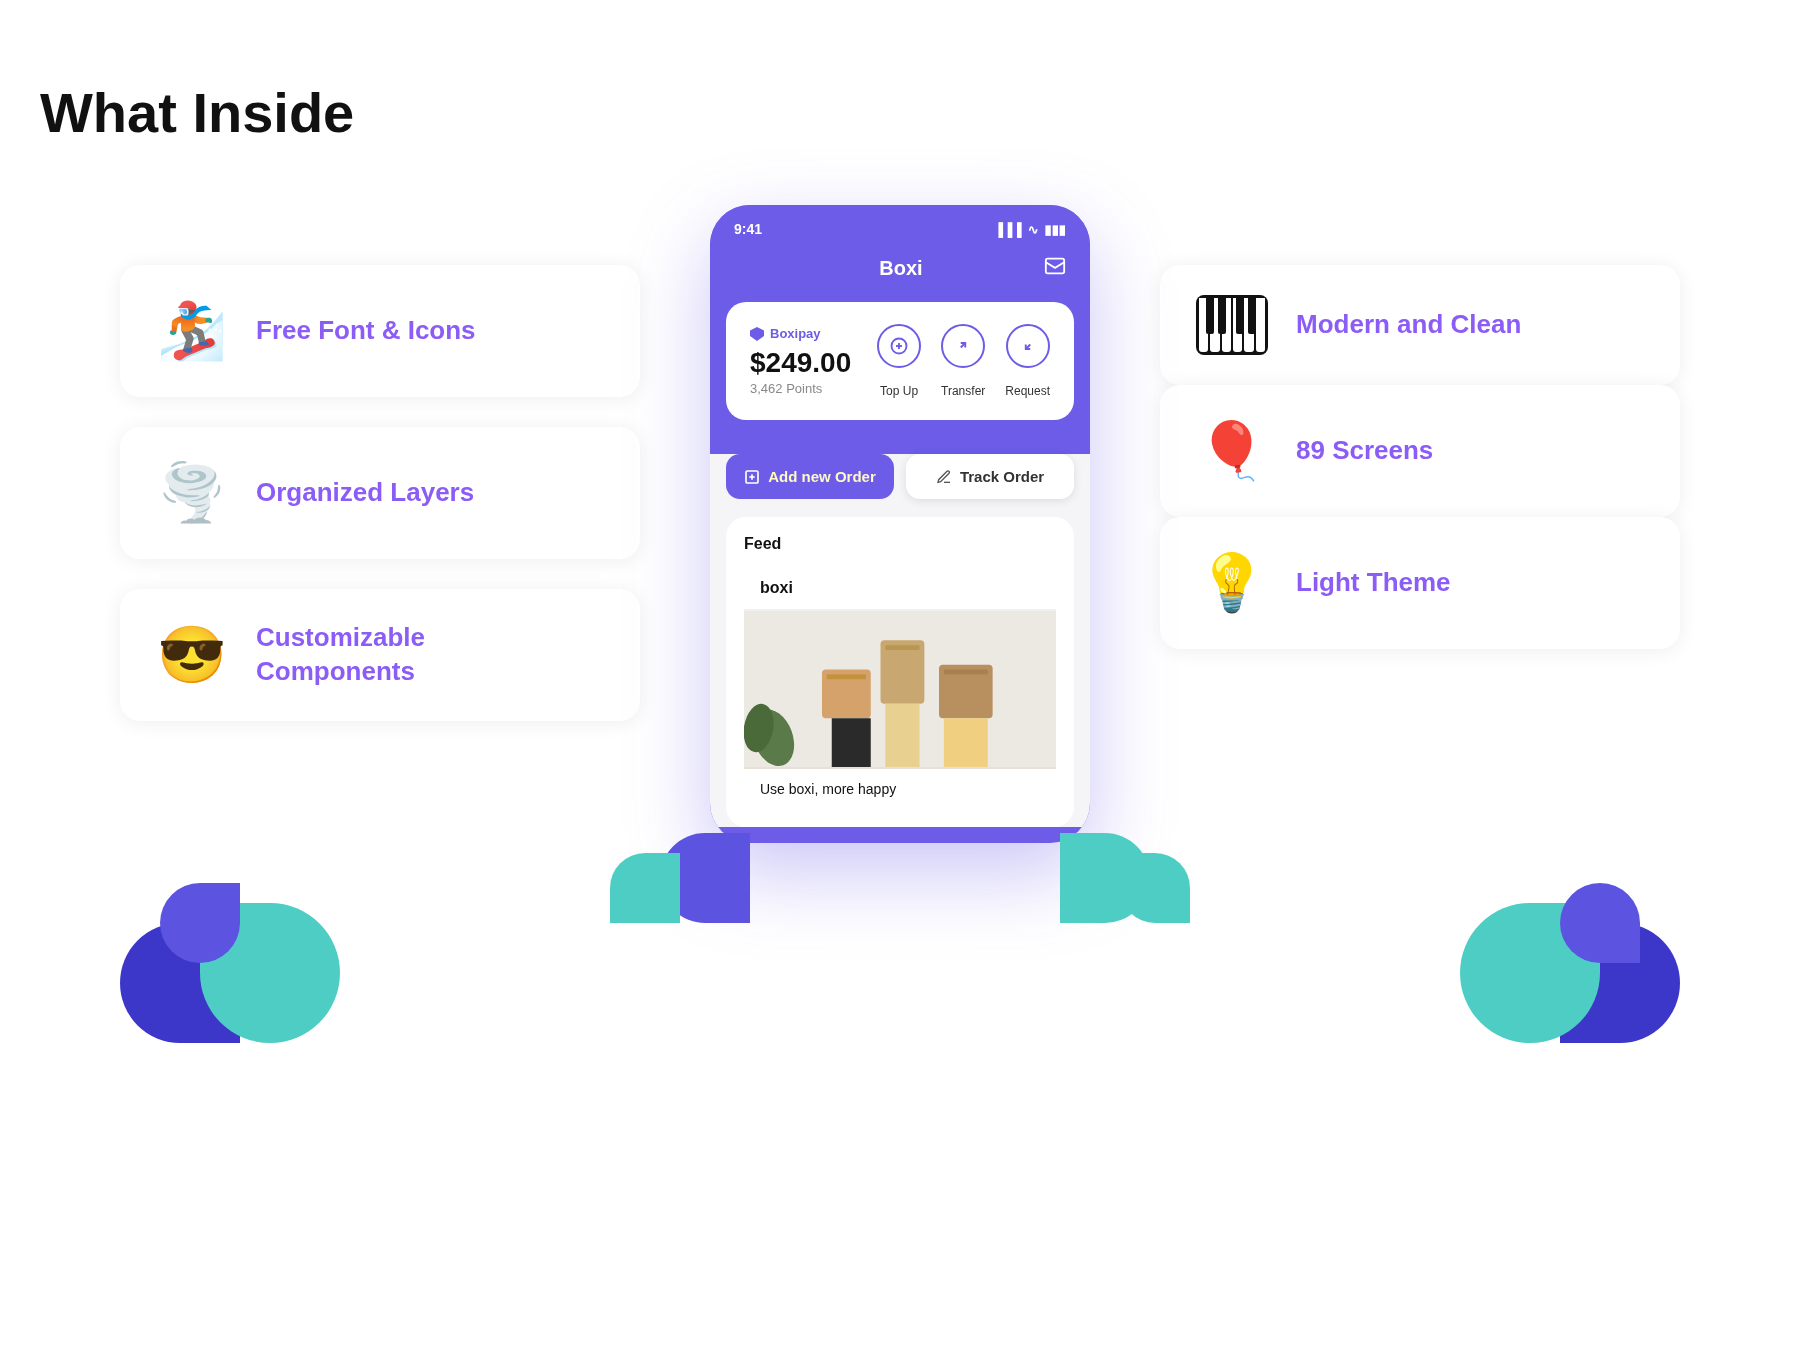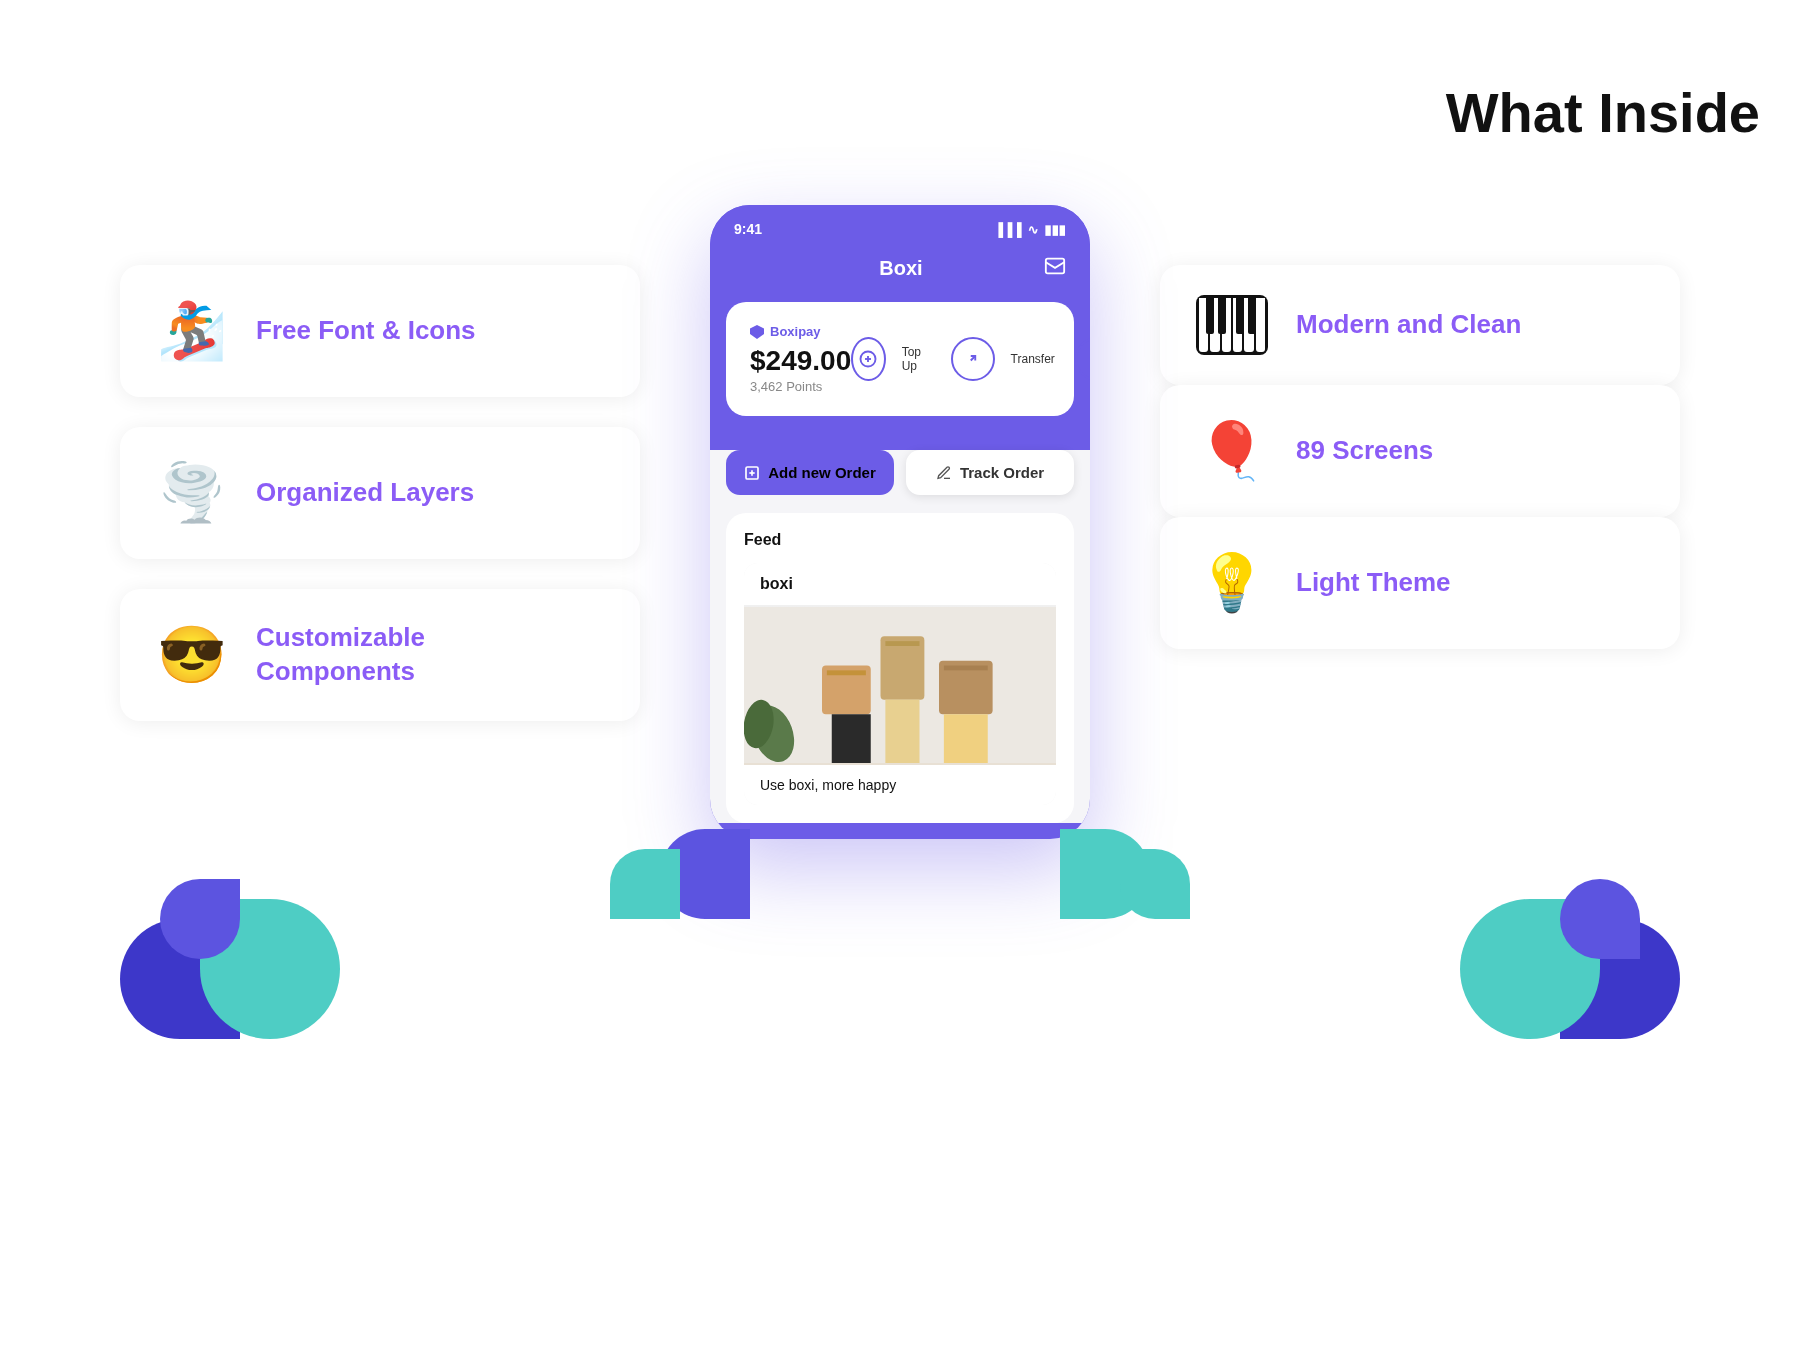--- a/index.html
+++ b/index.html
@@ -11,21 +11,21 @@
       overflow-x: hidden;
     }
 
     .page-wrapper {
       width: 1800px;
       padding: 80px 40px 60px;
       position: relative;
     }
 
     .header {
-      text-align: right;
+      text-align: left;
       margin-bottom: 60px;
     }
 
     .header h1 {
       font-size: 56px;
       font-weight: 800;
       color: #111;
       margin-bottom: 20px;
     }
 
@@ -187,20 +187,21 @@
     }
 
     .action-buttons {
       display: flex;
       gap: 20px;
       align-items: center;
     }
 
     .action-btn {
       display: flex;
+      flex-direction: column;
       align-items: center;
       gap: 16px;
       cursor: pointer;
     }
 
     .action-btn .icon-circle {
       width: 44px;
       height: 44px;
       border: 2px solid #6c5ce7;
       border-radius: 50%;
@@ -220,21 +221,21 @@
     
     .order-buttons {
       display: flex;
       gap: 12px;
       margin: 18px 16px;
     }
 
     .btn-add-order {
       flex: 1;
       background: #6c5ce7;
-      color: #000000;
+      color: #fef9c3;
       border: none;
       border-radius: 14px;
       padding: 14px;
       font-size: 15px;
       font-weight: 600;
       cursor: pointer;
       display: flex;
       align-items: center;
       justify-content: center;
       gap: 8px;

